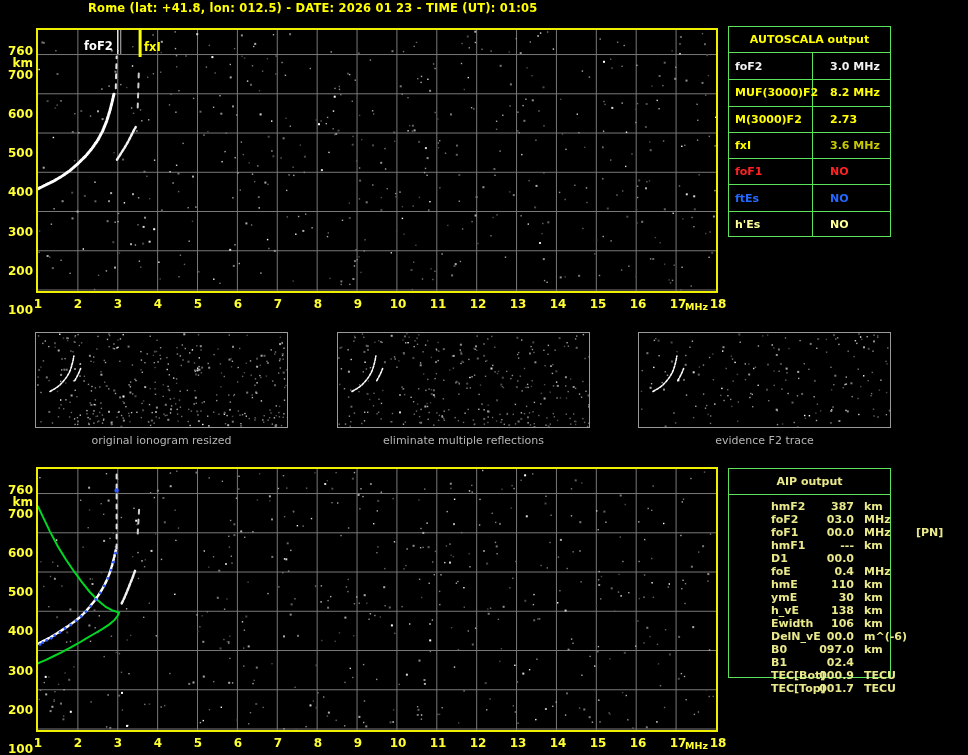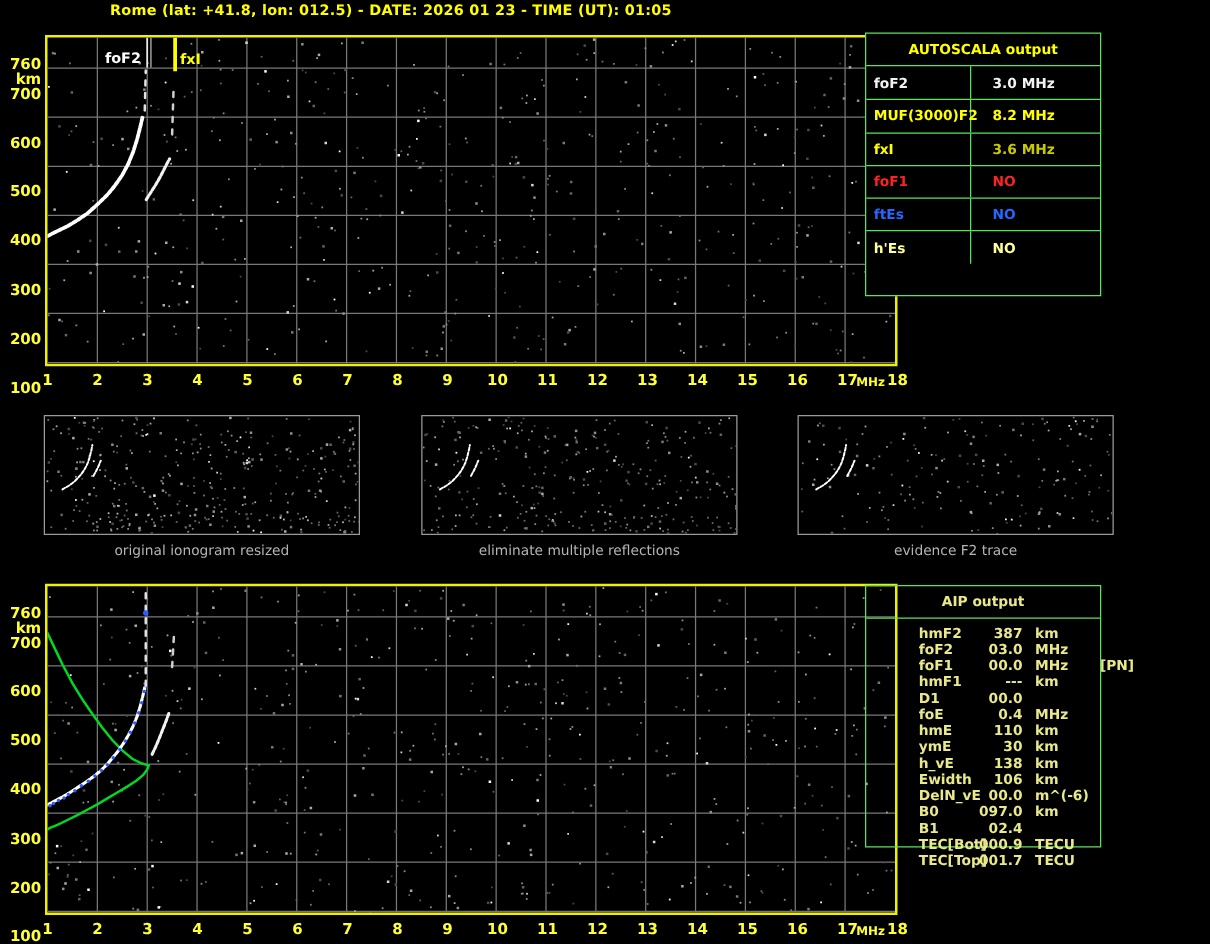--- a/index.html
+++ b/index.html
@@ -5,28 +5,28 @@
   html,body{margin:0;padding:0;background:#000;width:968px;height:755px;overflow:hidden;}
   *{box-sizing:border-box;}
   body{font-family:"DejaVu Sans","Liberation Sans",sans-serif;}
   .title{position:absolute;left:88px;top:1px;color:#ffff00;font-size:11.5px;font-weight:bold;white-space:nowrap;letter-spacing:0.2px;}
   .plotframe{position:absolute;width:682px;height:265px;border:2px solid #efef00;background:#000;}
   .yl{position:absolute;width:31px;text-align:right;color:#ffff33;font-size:12px;font-weight:bold;transform:translateY(-50%);left:2px;margin-top:20px;}
   .xl{position:absolute;width:24px;text-align:center;color:#ffff33;font-size:12px;font-weight:bold;transform:translateX(-50%);}
   .unit{position:absolute;color:#ffff33;font-weight:bold;}
   .panel{position:absolute;width:253px;height:96px;border:1px solid #9a9a9a;background:#000;top:332px;}
   .caption{position:absolute;top:434px;width:253px;text-align:center;color:#b5b5b5;font-size:11px;}
-  .gtable{position:absolute;left:692px;width:189px;border:1px solid #5be35b;background:#000;}
+  .gtable{position:absolute;left:728px;width:163px;border:1px solid #5be35b;background:#000;}
   .gt-header{height:26px;border-bottom:1px solid #5be35b;display:flex;align-items:center;justify-content:center;font-size:11px;font-weight:bold;}
   .as-row{display:flex;height:26.3px;border-top:1px solid #5be35b;font-size:11px;font-weight:bold;}
   .as-row:first-child{border-top:none;}
   .as-cell-l{width:84px;border-right:1px solid #5be35b;display:flex;align-items:center;padding-left:6px;}
   .as-cell-v{flex:1;display:flex;align-items:center;padding-left:17px;}
   .aip-rows{position:absolute;left:728px;top:500px;width:170px;z-index:3;}
-  .aip-row{position:relative;height:13px;font-size:11px;font-weight:bold;color:#e9e98c;white-space:nowrap;}
+  .aip-row{position:relative;height:13px;font-size:11px;font-weight:bold;color:#e9e98c;white-space:nowrap;margin-left:36px;}
   .aip-lab{position:absolute;left:7px;}
   .aip-val{position:absolute;left:38px;width:52px;text-align:right;}
   .aip-unit{position:absolute;left:100px;}
   .aip-extra{position:absolute;left:152px;}
   svg{display:block;}
 </style>
 </head>
 <body>
 
 <div>
@@ -2132,20 +2132,24 @@
     <div id="asRows">
         <div class="as-row">
           <div class="as-cell-l" style="color: rgb(242, 242, 242);">foF2</div>
           <div class="as-cell-v" style="color: rgb(242, 242, 242);">3.0 MHz</div>
         </div>
         <div class="as-row">
           <div class="as-cell-l" style="color: rgb(255, 255, 0);">MUF(3000)F2</div>
           <div class="as-cell-v" style="color: rgb(255, 255, 0);">8.2 MHz</div>
         </div>
         <div class="as-row">
+          <div class="as-cell-l" style="color: rgb(255, 255, 0);">M(3000)F2</div>
+          <div class="as-cell-v" style="color: rgb(255, 255, 0);">2.73</div>
+        </div>
+        <div class="as-row">
           <div class="as-cell-l" style="color: rgb(255, 255, 0);">fxI</div>
           <div class="as-cell-v" style="color: rgb(201, 201, 0);">3.6 MHz</div>
         </div>
         <div class="as-row">
           <div class="as-cell-l" style="color: rgb(255, 34, 34);">foF1</div>
           <div class="as-cell-v" style="color: rgb(255, 34, 34);">NO</div>
         </div>
         <div class="as-row">
           <div class="as-cell-l" style="color: rgb(36, 104, 255);">ftEs</div>
           <div class="as-cell-v" style="color: rgb(36, 104, 255);">NO</div>

